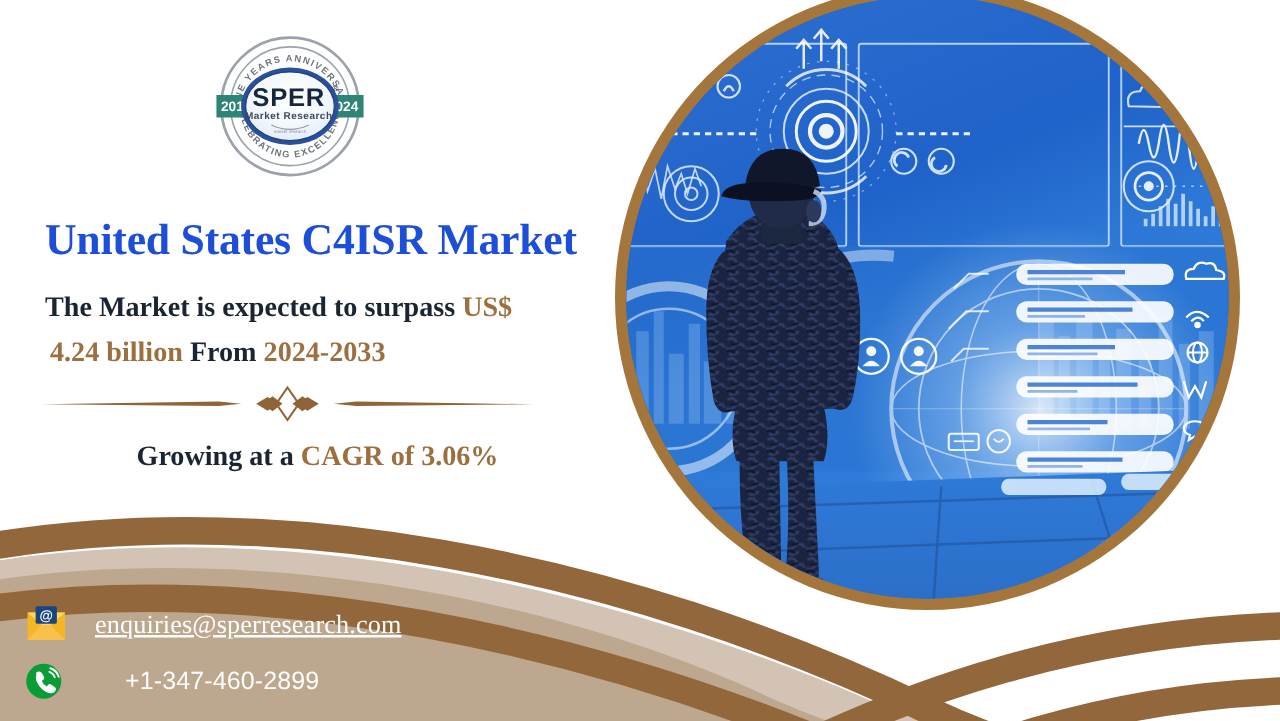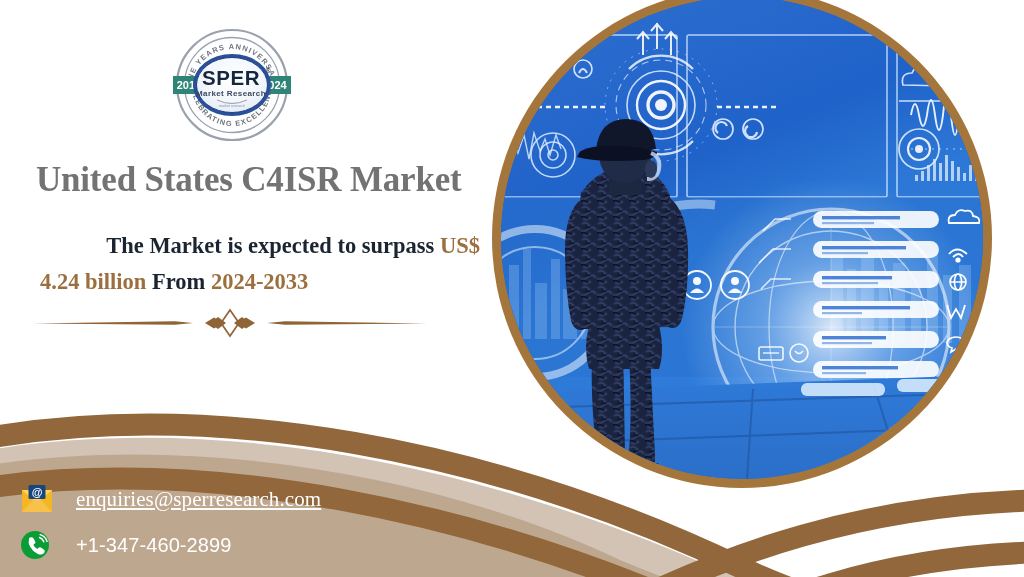--- a/index.html
+++ b/index.html
@@ -21,33 +21,33 @@
 
   
   .logo-badge {
     position:absolute; left:173px; top:26px;
     width:118px; height:118px;
   }
   .logo-badge svg { display:block; width:118px; height:118px; }
 
   
   .headline {
-    position:absolute; left:36px; top:160px; width:440px;
+    position:absolute; left:36px; top:172px; width:440px;
     font-family:"Liberation Serif", serif;
     font-weight:bold; font-size:35px; line-height:1.15;
-    color:#737373; letter-spacing:-0.2px;
+    color:#1d4ed8; letter-spacing:-0.2px;
   }
   .subline {
     position:absolute; left:28px; top:228px; width:452px;
     font-family:"Liberation Serif", serif;
     font-weight:bold; font-size:22.5px; line-height:1.62;
     color:#1b2532; text-align:center;
   }
   .subline .accent { color:#9c6f3f; }
-  .subline .row1 { display:block; text-align:right; padding-left:8px; }
+  .subline .row1 { display:block; text-align:left; padding-left:8px; }
   .subline .row2 { display:block; text-align:left; padding-left:12px; }
 
   .divider {
     position:absolute; left:25px; top:307px; width:410px; height:32px;
   }
   .divider svg { display:block; width:410px; height:32px; }
 
   .cagr {
     position:absolute; left:28px; top:352px; width:452px;
     text-align:center;
@@ -58,21 +58,21 @@
   .cagr .accent { color:#9c6f3f; }
 
   
   .contact {
     position:absolute; left:20px; top:478px;
     width:430px;
   }
   .contact-row {
     display:flex; align-items:center; height:42px;
   }
-  .contact-row + .contact-row { margin-top:4px; }
+  .contact-row + .contact-row { margin-top:4px;gap:24px; }
   .ci { width:34px; height:30px; flex:0 0 34px; position:relative; }
   .ci svg { display:block; }
   .contact-text {
     margin-left:22px;
     color:#ffffff;
     font-size:20px;
     letter-spacing:0.1px;
     white-space:nowrap;
   }
   .contact-text.email {
@@ -495,20 +495,23 @@
         <path d="M205 16 l0 0"></path>
       </g>
       <path d="M205 3 l9 13 l-9 13 l-9 -13 z" fill="none" stroke="#8f6436" stroke-width="1.7"></path>
       <g fill="#8f6436">
         <path d="M180 16 l9 -5.5 l9 5.5 l-9 5.5 z"></path>
         <path d="M212 16 l9 -5.5 l9 5.5 l-9 5.5 z"></path>
       </g>
     </svg>
   </div>
 
+  <div class="cagr">
+    <span>Growing at a </span><span class="accent">CAGR of </span><span class="accent">3.06%</span>
+  </div>
 
   <div class="contact">
     <div class="contact-row">
       <span class="ci">
         <svg width="34" height="30" viewBox="0 0 34 30">
           <path d="M2 6 h30 v22 h-30 z" fill="#f5b623"></path>
           <path d="M2 6 L17 19 L32 6" fill="#ffd463"></path>
           <path d="M2 28 L13 16 L21 16 L32 28 Z" fill="#f7c14a"></path>
           <rect x="8.5" y="1" width="17" height="14" rx="1.5" fill="#17457e"></rect>
           <text x="17" y="12" text-anchor="middle" font-family="'Liberation Sans',sans-serif" font-size="11" font-weight="bold" fill="#ffffff">@</text>

